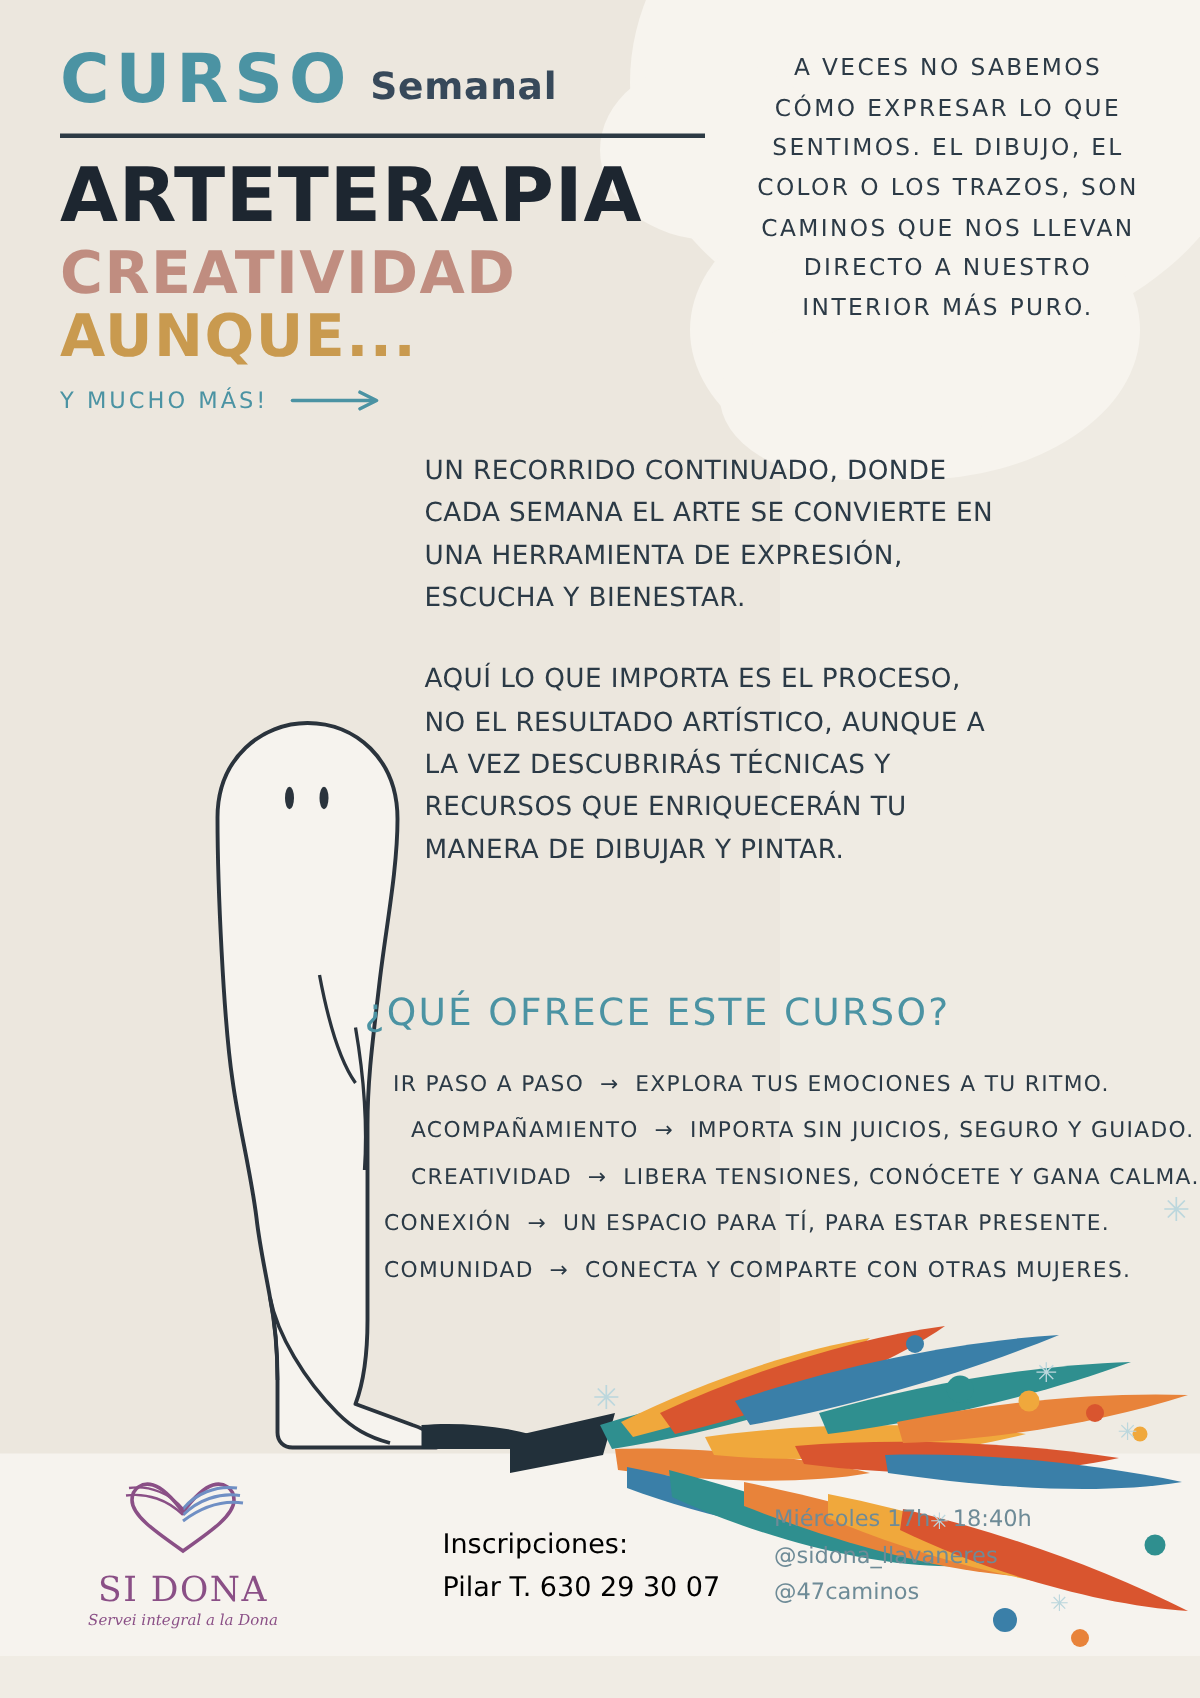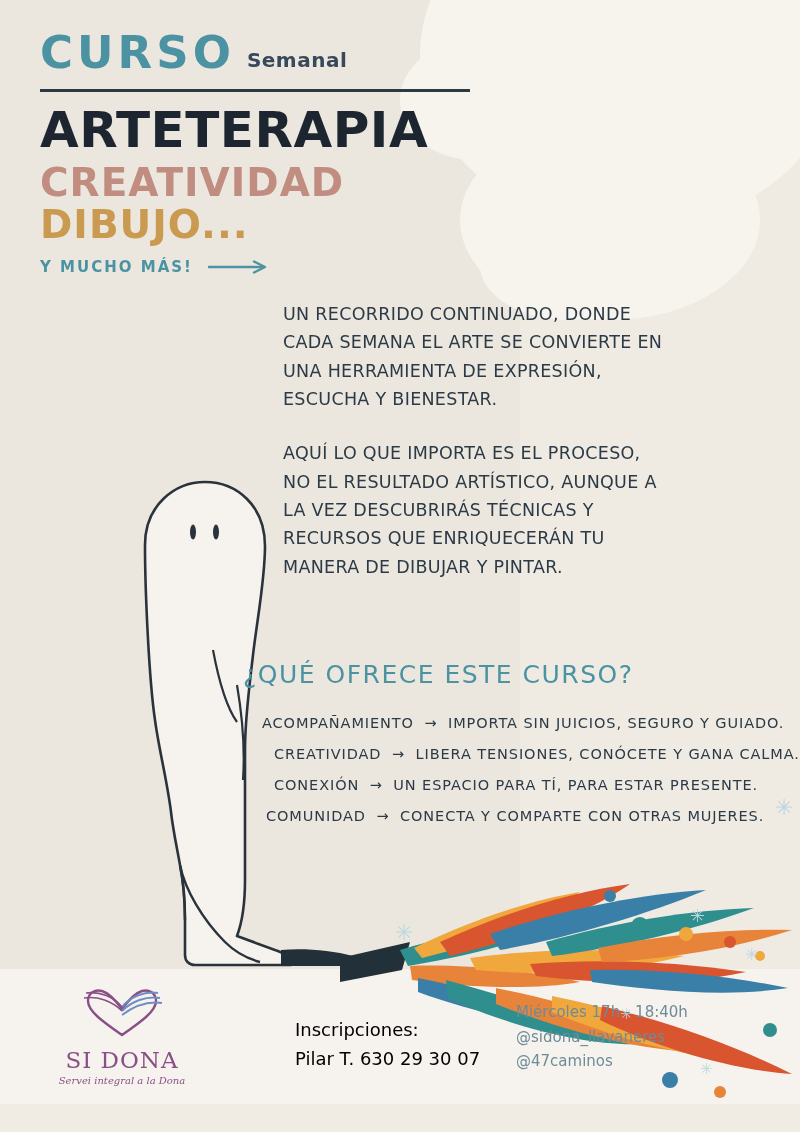--- a/index.html
+++ b/index.html
@@ -48,21 +48,21 @@
     font-family: "DejaVu Sans", sans-serif;
     font-weight: 700;
     font-size: 45px;
     letter-spacing: 4px;
     color: #4b93a3;
     line-height: 1;
   }
   .semanal {
     font-family: "DejaVu Sans", sans-serif;
     font-weight: 700;
-    font-size: 20px;
+    font-size: 25px;
     color: #37495a;
     letter-spacing: 0.5px;
     padding-bottom: 3px;
   }
   .rule {
     margin-top: 14px;
     width: 430px; height: 3px; background: #2d3a44;
   }
   .arteterapia {
     font-family: "DejaVu Sans", sans-serif;
@@ -87,21 +87,21 @@
     font-weight: 700;
     font-size: 39px;
     color: #c99a4f;
     letter-spacing: 1px;
     margin-top: 2px;
     line-height: 1.05;
   }
   .mucho-row { display: flex; align-items: center; gap: 14px; margin-top: 12px; }
   .mucho {
     font-family: "DejaVu Sans", sans-serif;
-    font-weight: 700;
+    font-weight: 400;
     font-size: 15px;
     letter-spacing: 2px;
     color: #4b93a3;
   }
   .arrow-svg { display: block; }
 
   
   .quote {
     position: absolute; right: 38px; top: 32px; width: 260px;
     text-align: center;
@@ -141,21 +141,21 @@
     font-family: "DejaVu Sans", sans-serif;
     font-size: 14.5px;
     letter-spacing: 0.9px;
     color: #2b3a46;
     margin-top: 15px;
     white-space: nowrap;
   }
   .offer-row:nth-child(1) { margin-left: 6px; }
   .offer-row:nth-child(2) { margin-left: 18px; }
   .offer-row:nth-child(3) { margin-left: 18px; }
-  .offer-row:nth-child(4) { margin-left: 10px; }
+  .offer-row:nth-child(4) { margin-left: 0; }
   .offer-row:nth-child(5) { margin-left: 0; }
   .offer-key { font-weight: 400; }
   .arrow-glyph { padding: 0 5px; }
 
   
   .figure { position: absolute; left: 85px; top: 450px; }
 
   
   .splash { position: absolute; left: 340px; top: 830px; }
   .sparkle {
@@ -210,32 +210,33 @@
   <div class="bg-bottom"></div>
 
   <div class="header">
     <div class="curso-line">
       <span class="curso">CURSO</span>
       <span class="semanal">Semanal</span>
     </div>
     <div class="rule"></div>
     <div class="arteterapia">ARTETERAPIA</div>
     <div class="creatividad">CREATIVIDAD</div>
-    <div class="dibujo">DIBUJO...</div>
+    <div class="dibujo">AUNQUE...</div>
     <div class="mucho-row">
       <span class="mucho">Y MUCHO MÁS!</span>
       <span>
         <svg class="arrow-svg" width="66" height="14" viewBox="0 0 66 14">
           <path d="M2 7 H56" stroke="#4b93a3" stroke-width="2.4" fill="none" stroke-linecap="round"></path>
           <path d="M47 1.5 L58 7 L47 12.5" stroke="#4b93a3" stroke-width="2.4" fill="none" stroke-linecap="round" stroke-linejoin="round"></path>
         </svg>
       </span>
     </div>
   </div>
 
+  <div class="quote">A VECES NO SABEMOS CÓMO EXPRESAR LO QUE SENTIMOS. EL DIBUJO, EL COLOR O LOS TRAZOS, SON CAMINOS QUE NOS LLEVAN DIRECTO A NUESTRO INTERIOR MÁS PURO.</div>
 
   <div class="figure">
     <svg width="300" height="540" viewBox="0 0 300 540">
 
       <path d="M60 95 C60 55 90 32 120 32 C152 32 180 56 180 96
                C180 130 172 170 168 205
                C164 240 160 268 160 300
                L160 430 C160 452 158 470 152 486
                L190 500 C200 503 206 509 206 515
                L110 515 C104 515 100 511 100 505
@@ -259,20 +260,25 @@
     </svg>
   </div>
 
   <div class="intro">
     <p>UN RECORRIDO CONTINUADO, DONDE CADA SEMANA EL ARTE SE CONVIERTE EN UNA HERRAMIENTA DE EXPRESIÓN, ESCUCHA Y BIENESTAR.</p>
     <p>AQUÍ LO QUE IMPORTA ES EL PROCESO, NO EL RESULTADO ARTÍSTICO, AUNQUE A LA VEZ DESCUBRIRÁS TÉCNICAS Y RECURSOS QUE ENRIQUECERÁN TU MANERA DE DIBUJAR Y PINTAR.</p>
   </div>
 
   <div class="offer-title">¿QUÉ OFRECE ESTE CURSO?</div>
   <div class="offer-list">
+    <div class="offer-row">
+      <span class="offer-key">IR PASO A PASO</span>
+      <span class="arrow-glyph">→</span>
+      <span>EXPLORA TUS EMOCIONES A TU RITMO.</span>
+    </div>
     <div class="offer-row">
       <span class="offer-key">ACOMPAÑAMIENTO</span>
       <span class="arrow-glyph">→</span>
       <span>IMPORTA SIN JUICIOS, SEGURO Y GUIADO.</span>
     </div>
     <div class="offer-row">
       <span class="offer-key">CREATIVIDAD</span>
       <span class="arrow-glyph">→</span>
       <span>LIBERA TENSIONES, CONÓCETE Y GANA CALMA.</span>
     </div>

